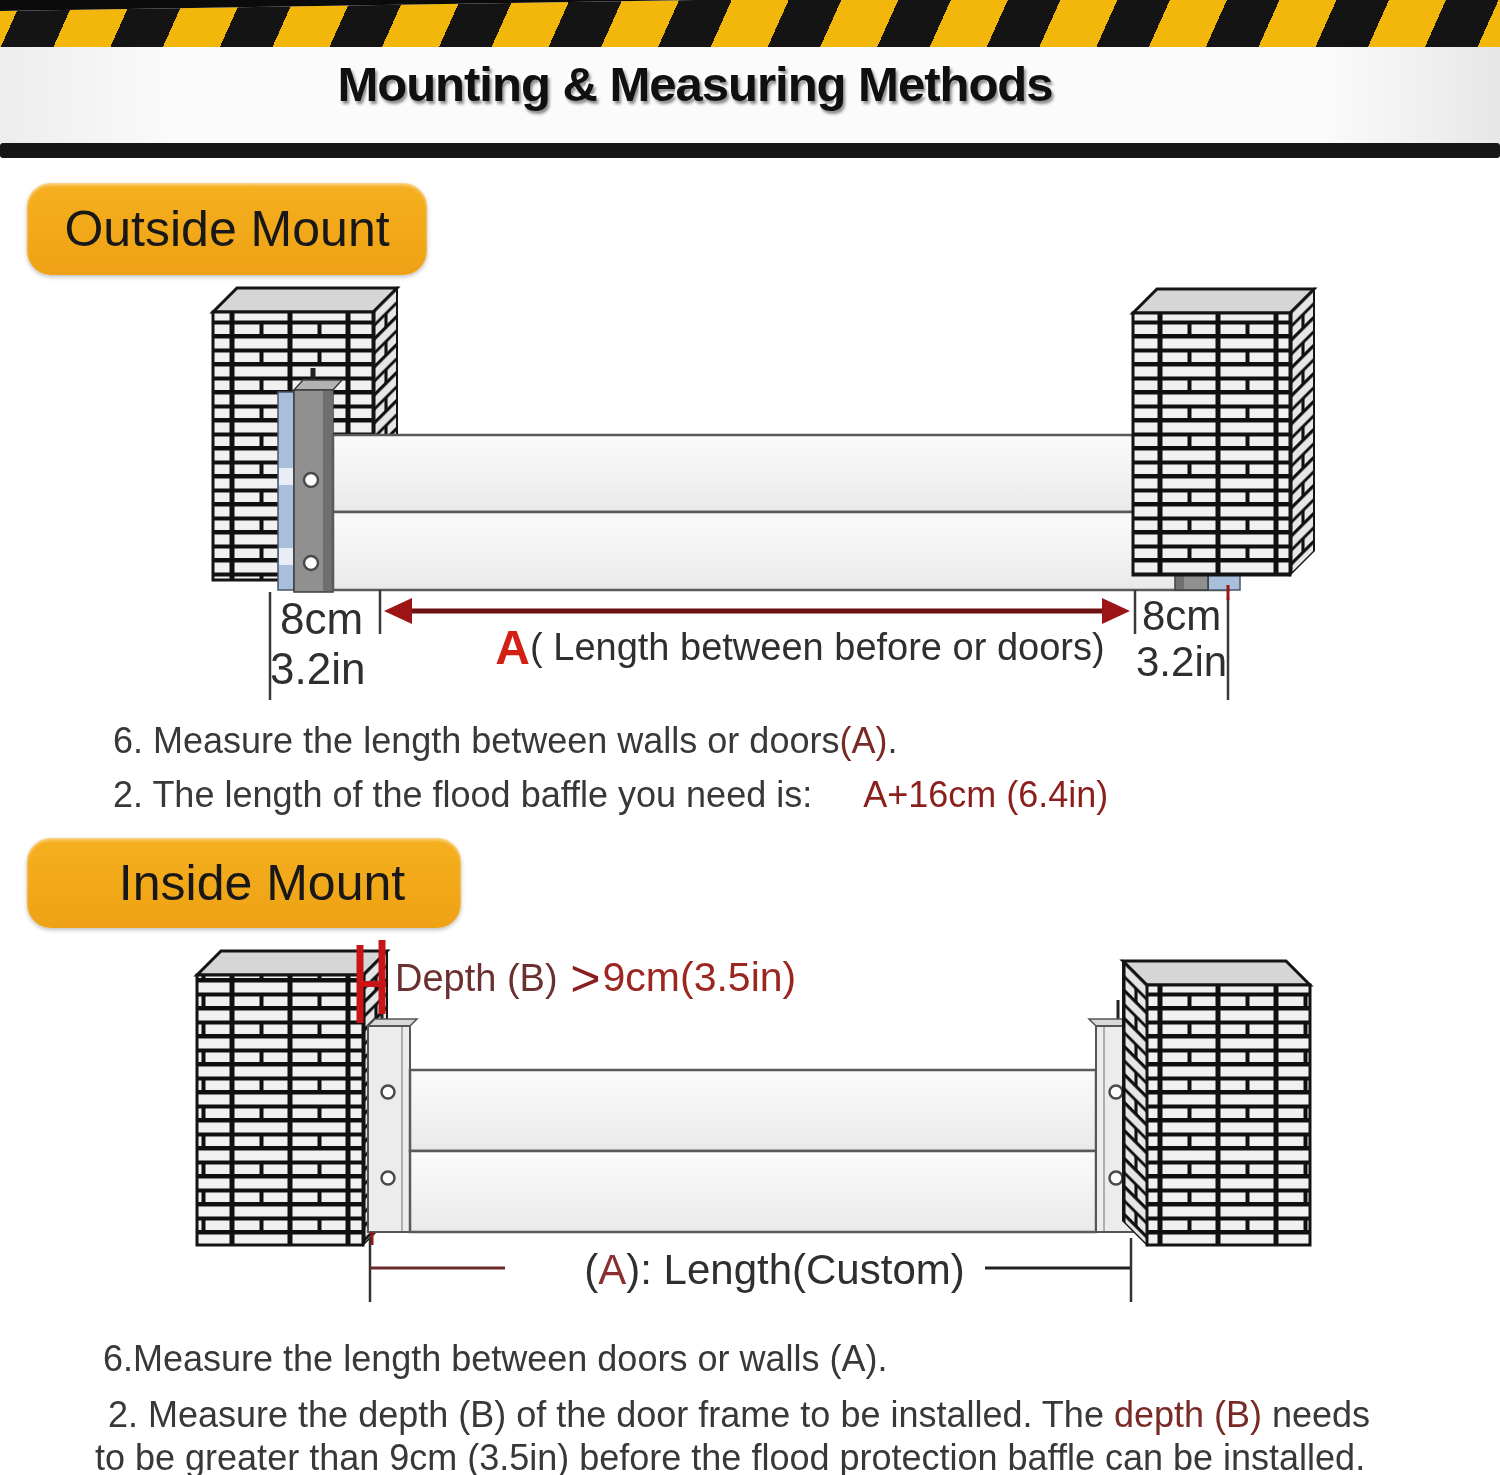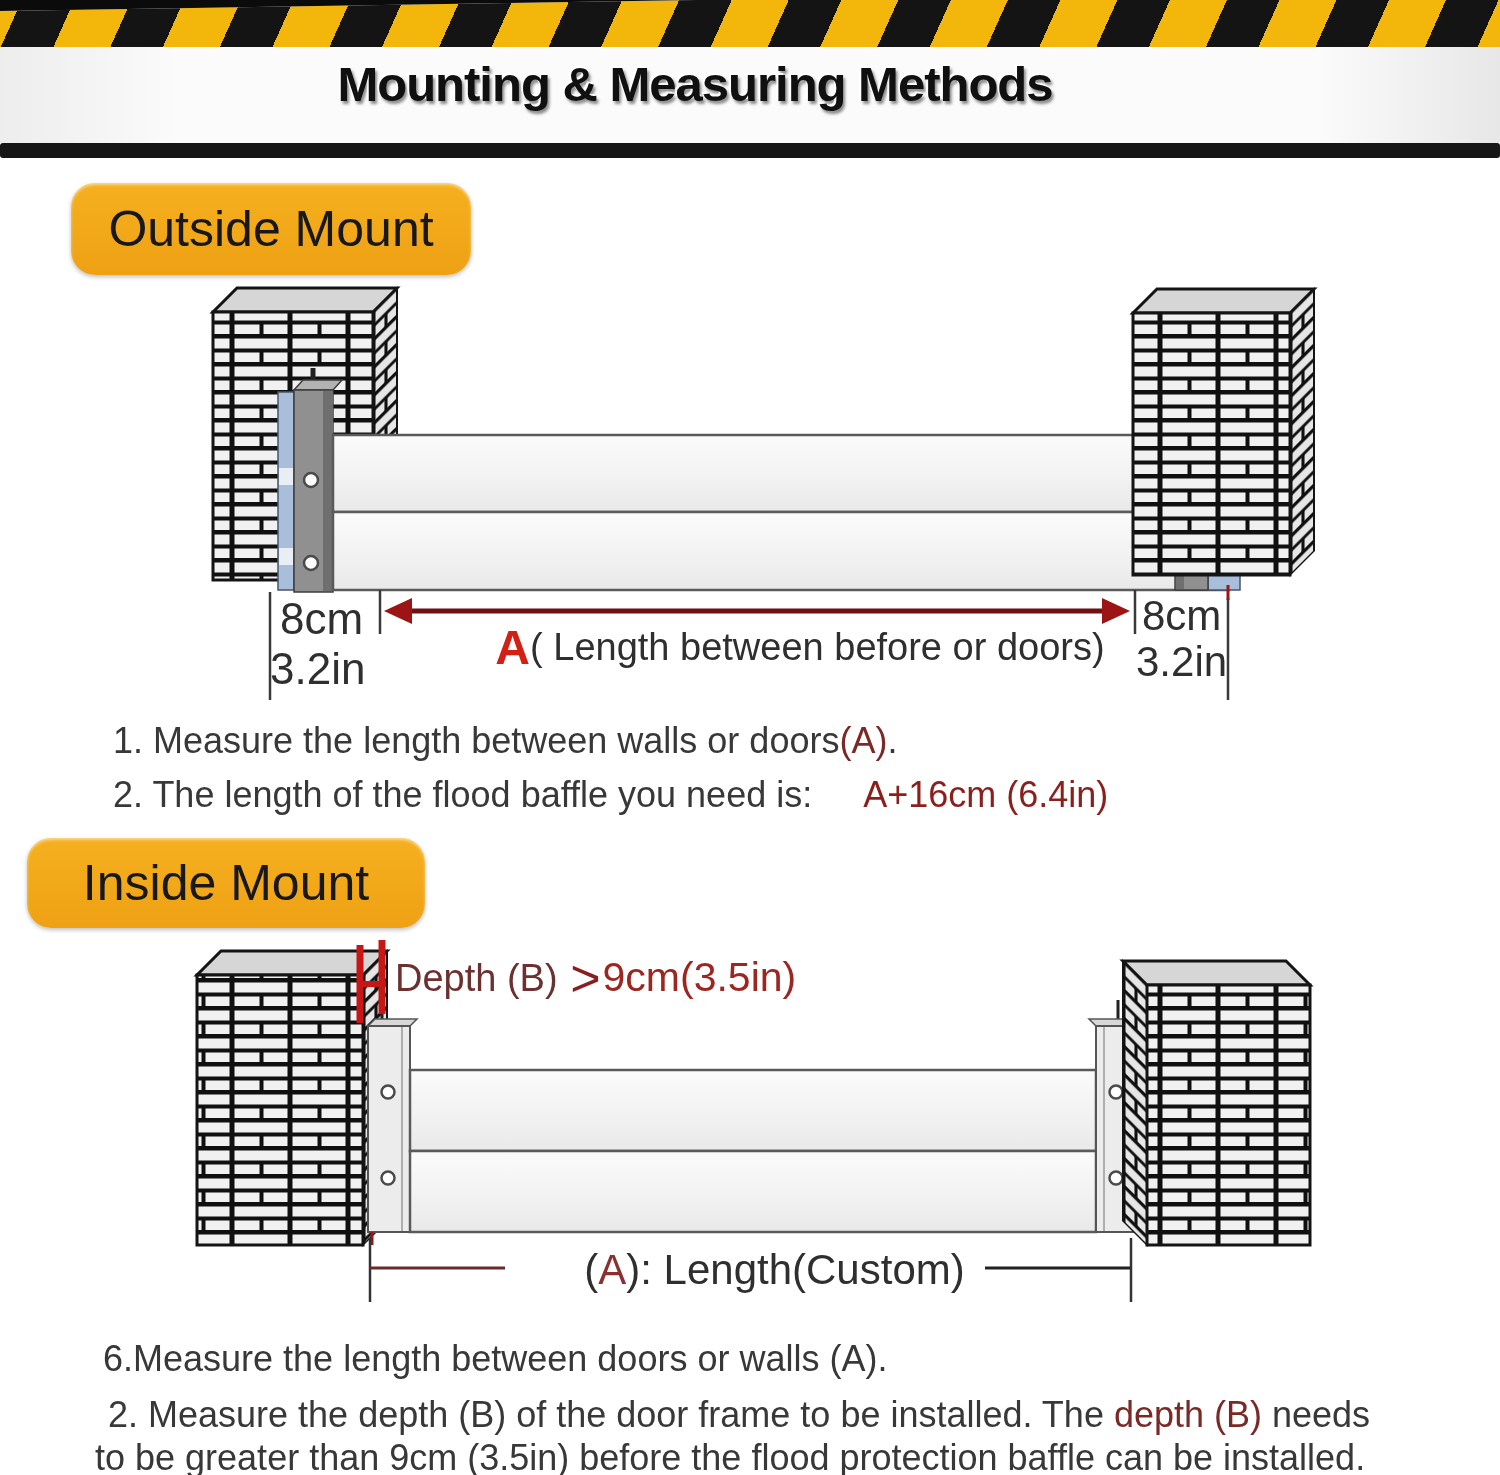--- a/index.html
+++ b/index.html
@@ -28,22 +28,22 @@
     text-shadow:-2px -2px 0 rgba(255,255,255,.85), 2px 3px 3px rgba(0,0,0,.45);
   }
   .title-underbar{position:absolute;top:143px;left:0;width:1500px;height:15px;background:#161616;border-radius:3px;}
   
   .badge{
     position:absolute;display:flex;align-items:center;justify-content:center;
     background:linear-gradient(#f5b01f,#eea114);
     border-radius:24px;color:#181818;font-size:50px;
     box-shadow:inset 0 2px 3px rgba(255,255,255,.5), 0 2px 4px rgba(0,0,0,.25);
   }
-  #badge-outside{left:27px;top:183px;width:400px;height:92px;margin-left:44px;}
-  #badge-inside{left:27px;top:838px;width:398px;height:90px;}
+  #badge-outside{left:27px;top:183px;width:400px;height:92px;}
+  #badge-inside{left:27px;top:838px;width:398px;height:90px;padding-left:36px;}
   
   .lbl{position:absolute;color:#2f2f2f;white-space:nowrap;}
   .dim{font-size:44px;}
   .dim-sm{font-size:42px;}
   #out-dim-left-cm{left:280px;top:594px;}
   #out-dim-left-in{left:270px;top:644px;}
   #out-dim-right-cm{left:1142px;top:592px;}
   #out-dim-right-in{left:1136px;top:638px;}
   #out-span-label{left:450px;top:624px;width:700px;text-align:center;font-size:38px;}
   #out-span-label .big-a{color:#d32015;font-weight:bold;font-size:48px;line-height:1;vertical-align:-4px;}
@@ -222,21 +222,21 @@
 
 <div class="lbl dim" id="out-dim-left-cm">8cm</div>
 <div class="lbl dim" id="out-dim-left-in">3.2in</div>
 <div class="lbl dim-sm" id="out-dim-right-cm">8cm</div>
 <div class="lbl dim-sm" id="out-dim-right-in">3.2in</div>
 <div class="lbl" id="out-span-label">
   <span class="big-a">A</span><span>( Length between before or doors)</span>
 </div>
 
 <div class="lbl steps" id="out-step1">
-  <span>1. Measure the length between walls or doors</span><span class="accent-soft">(A)</span><span>.</span>
+  <span>6. Measure the length between walls or doors</span><span class="accent-soft">(A)</span><span>.</span>
 </div>
 <div class="lbl steps" id="out-step2">
   <span>2. The length of the flood baffle you need is: </span><span class="accent">A+16cm (6.4in)</span>
 </div>
 
 <div class="lbl" id="depth-label">
   <span>Depth (B) </span><span class="gt">&gt;</span><span class="val">9cm(3.5in)</span>
 </div>
 <div class="lbl" id="in-length-label">
   <span>(</span><span class="a">A</span><span>): Length(Custom)</span>

